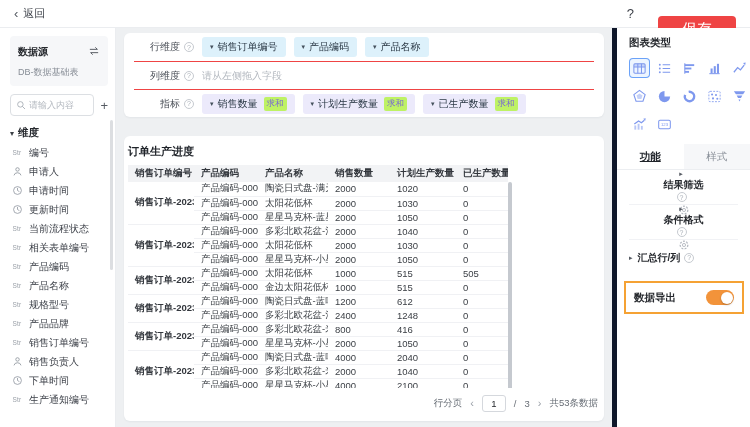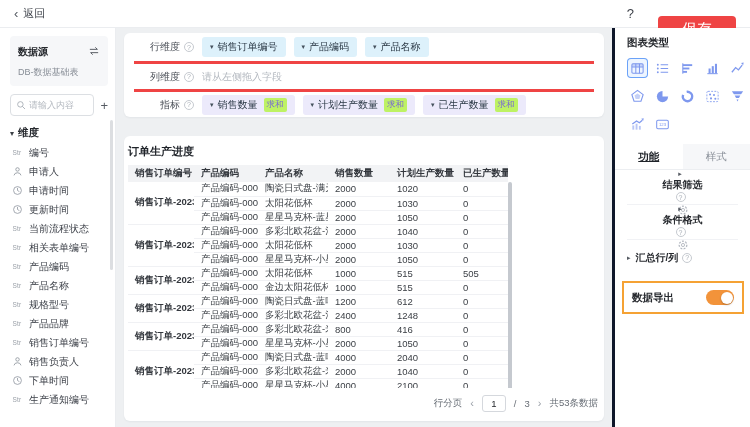--- a/index.html
+++ b/index.html
@@ -35,21 +35,21 @@
   .f-ic { width:14px; display:flex; justify-content:center; align-items:center; flex-shrink:0; }
   .f-str { font-size:6.5px; color:#9aa0a8; letter-spacing:.2px; }
   .f-label { font-size:10px; color:#3f434b; white-space:nowrap; }
   .side-thumb { position:absolute; right:2px; top:92px; width:3px; height:150px; background:#dcdee1; border-radius:2px; }
 
   
   .center { flex:1; padding:5px 8px 6px; display:flex; flex-direction:column; gap:6px; min-width:0;justify-content:space-between; }
   .card { background:#fff; border-radius:6px; box-shadow:0 1px 2px rgba(20,30,50,.05); }
   .builder { padding:0 10px; }
   .b-row { height:28px; display:flex; align-items:center; }
-  .b-row + .b-row { border-top:3px solid #ef4444; }
+  .b-row + .b-row { border-top:1px solid #ef4444; }
   .b-label { width:46px; text-align:right; font-size:10px; color:#4a4f57; flex-shrink:0; }
   .help { width:10px; height:10px; border:1px solid #c6cad0; border-radius:50%; color:#aab0b8; font-size:7px; display:inline-flex; align-items:center; justify-content:center; margin:0 8px 0 4px; flex-shrink:0; }
   .chips { display:flex; gap:8px; align-items:center; }
   .chip { display:flex; align-items:center; gap:4px; border-radius:3px; padding:3px 8px; font-size:10px; color:#2c3a47; cursor:pointer; white-space:nowrap; }
   .chip .c-caret { font-size:7px; color:#44505c; }
   .chip.cyan { background:#ddf1fb; }
   .chip.purple { background:#eceafb; }
   .agg-badge { background:#bef264; color:#7766d6; font-size:8.5px; border-radius:2px; padding:1px 3px; margin-left:2px; }
   .placeholder { font-size:10px; color:#b4b9c0; }
 
@@ -60,21 +60,21 @@
   table { width:380px; table-layout:fixed; border-collapse:collapse; font-size:9.5px; }
   th { height:17px; background:#f2f3f5; font-weight:bold; color:#33373d; text-align:left; padding:0 7px; white-space:nowrap; overflow:hidden; }
   td { height:14px; padding:0 7px; color:#3c4046; border-bottom:1px solid #f0f1f4; white-space:nowrap; overflow:hidden; }
   td.group { font-weight:bold; color:#33373d; vertical-align:middle; }
   .v-thumb { position:absolute; right:0; top:17px; width:4px; height:212px; background:#c5c9cf; border-radius:2px; }
   .pagination { margin-top:auto; display:flex; justify-content:flex-end; align-items:center; gap:8px; padding:7px 2px 5px; font-size:9.5px; color:#676d75; }
   .pg-arrow { color:#9aa0a8; font-size:11px; cursor:pointer; line-height:1; }
   .pg-input { width:24px; height:17px; border:1px solid #d5d8dd; border-radius:3px; text-align:center; font-size:9.5px; color:#26292e; font-family:inherit; outline:none; }
 
   
-  .rightpanel { width:138px; background:#fff; border-left:3px solid #0f172a; padding:8px 12px 0; }
+  .rightpanel { width:138px; background:#fff; border-left:5px solid #0f172a; padding:8px 12px 0; }
   .rp-title { font-size:10.5px; font-weight:bold; color:#26292e; }
   .icon-grid { margin-top:8px; display:grid; grid-template-columns:repeat(5,1fr); gap:8px 4px; }
   .ic-cell { width:21px; height:20px; display:flex; align-items:center; justify-content:center; border-radius:4px; cursor:pointer; }
   .ic-cell.selected { background:#edf5ff; box-shadow:inset 0 0 0 1px #6ba2f8; }
   .rp-tabs { margin:10px -12px 0; display:flex; border-bottom:1px solid #eceef1; height:26px; }
   .rp-tab { flex:1; display:flex; align-items:center; justify-content:center; font-size:10.5px; cursor:pointer; }
   .rp-tab.active { background:#fff; color:#1f2329; font-weight:bold;text-decoration:underline; }
   .rp-tab.inactive { background:#f6f7f9; color:#8a9099; }
   .sec { height:35px; display:flex; align-items:center; }
   .sec.divided { border-bottom:1px solid #f1f2f5;flex-direction:column; }

